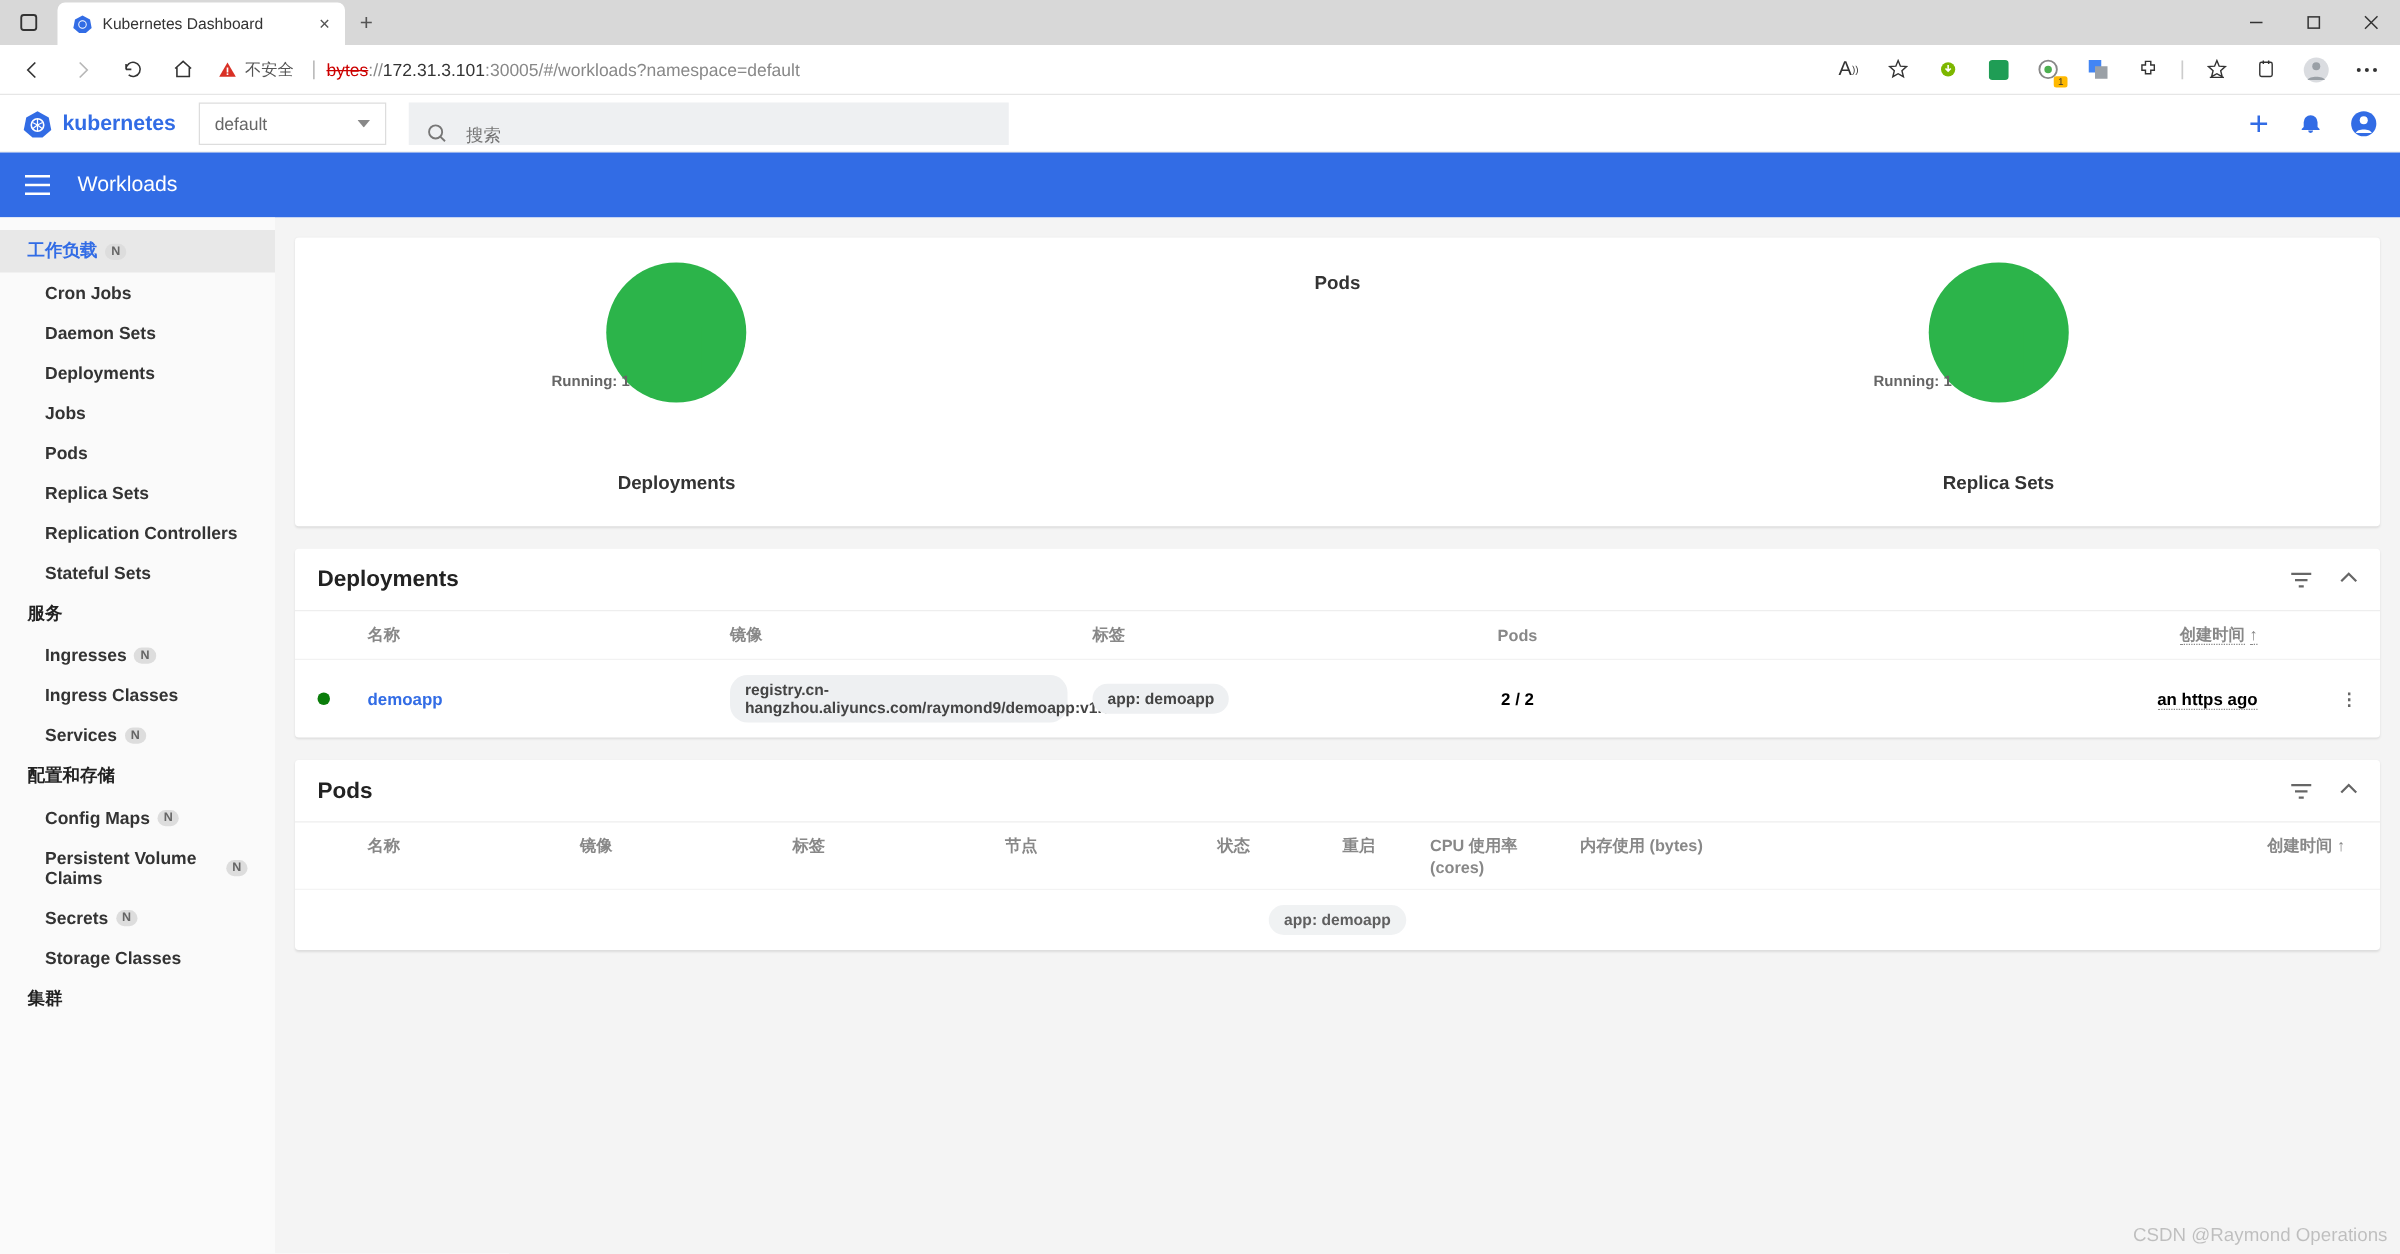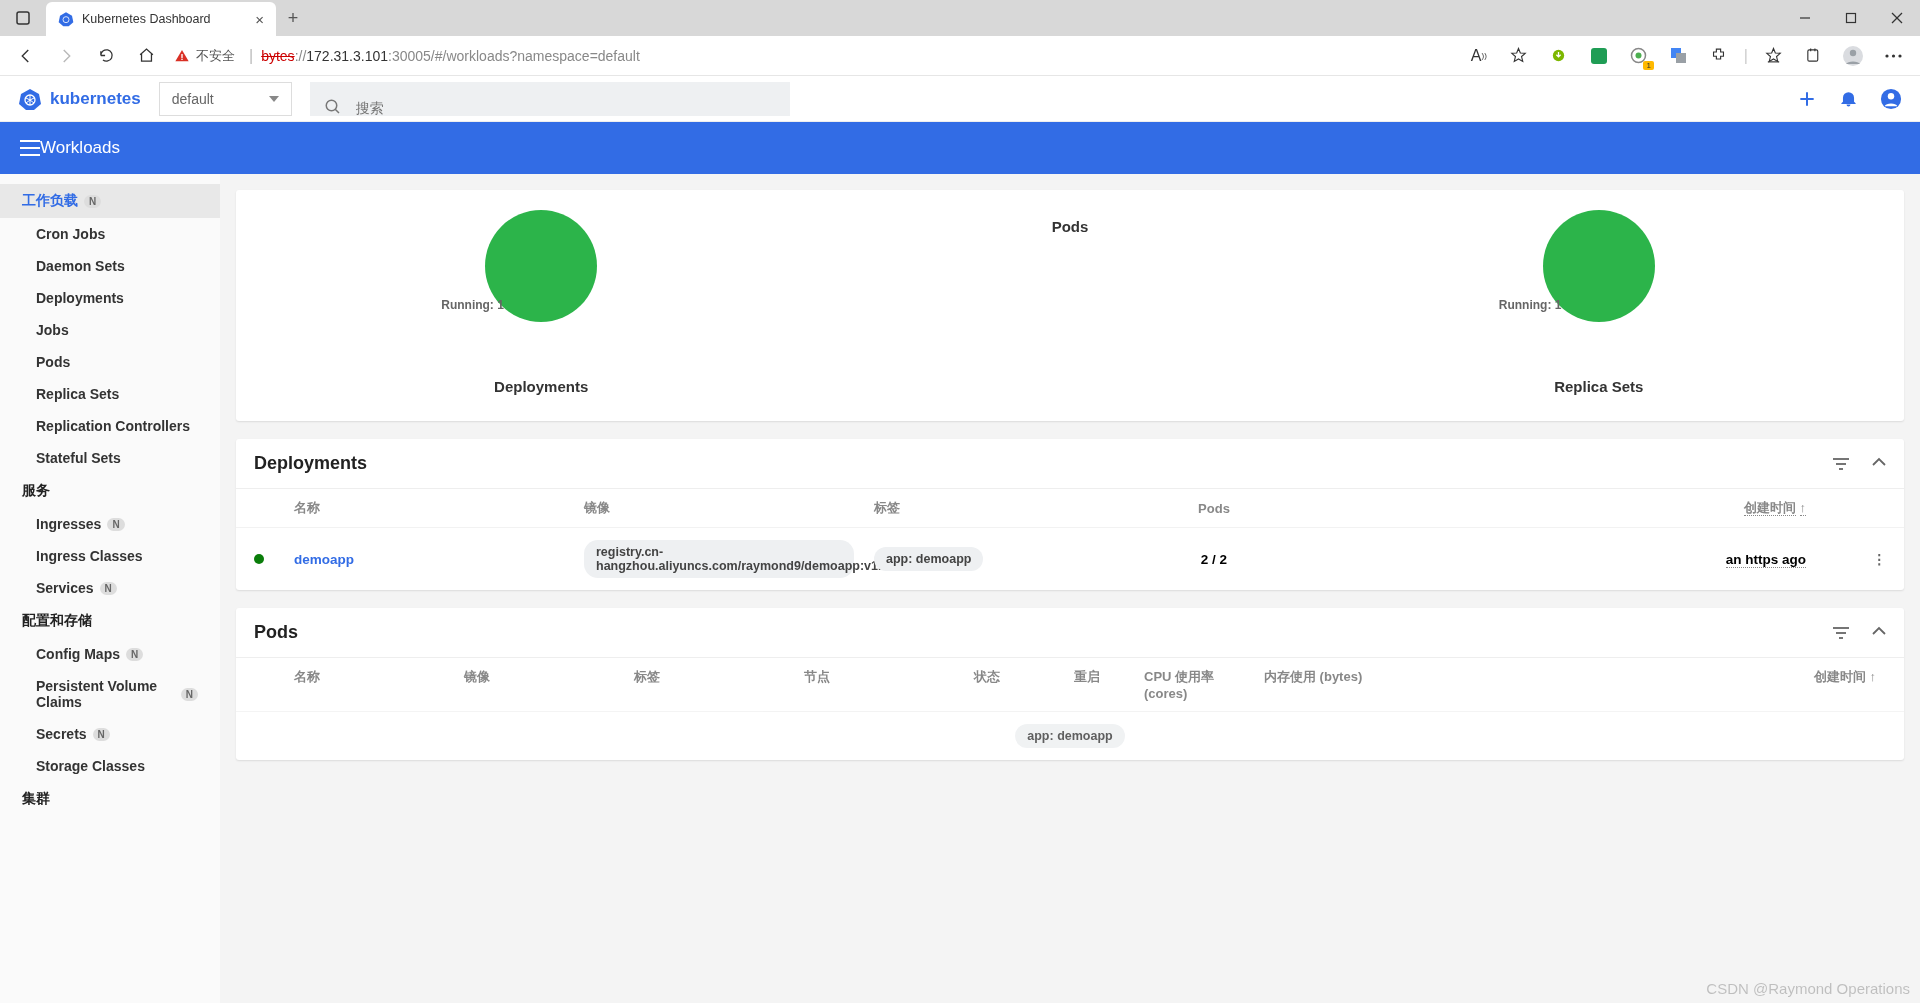--- a/index.html
+++ b/index.html
@@ -24,27 +24,27 @@
 .url .host { color:#333; }
 .url .https { color:#c00; text-decoration:line-through; }
 .nav-right { margin-left:auto; display:flex; align-items:center; gap:2px; }
 .nav-right .nav-ico { width:38px; }
 .badge1 { position:relative; }
 .badge1::after { content:"1"; position:absolute; bottom:4px; right:4px; background:#ffb900; color:#333; font-size:8px; padding:0 3px; border-radius:2px; }
 
 
 .k8s-top { height:46px; background:#fff; display:flex; align-items:center; padding:0 18px; gap:18px; border-bottom:1px solid #eee; }
 .k8s-logo { display:flex; align-items:center; gap:8px; color:#326ce5; font-weight:bold; font-size:17px; }
-.ns-select { width:133px; height:34px; border:1px solid #ddd; background:#fff; display:flex; align-items:center; padding:0 12px; font-size:14px; color:#666; justify-content:space-between; }
+.ns-select { width:150px; height:34px; border:1px solid #ddd; background:#fff; display:flex; align-items:center; padding:0 12px; font-size:14px; color:#666; justify-content:space-between; }
 .k8s-search { flex:0 0 480px; height:34px; background:#eef0f2; display:flex; align-items:flex-end; padding:0 14px; gap:14px; color:#777; }
 .k8s-search input { border:none; background:transparent; outline:none; font-size:14px; flex:1; color:#555; }
 .k8s-top-right { margin-left:auto; display:flex; align-items:center; gap:22px; color:#326ce5; }
 .k8s-top-right svg { cursor:pointer; }
 
-.blue-bar { height:52px; background:#326ce5; color:#fff; display:flex; align-items:center; padding:0 20px; }
+.blue-bar { height:52px; background:#326ce5; color:#fff; display:flex; align-items:center; padding:0 20px; gap:22px; }
 .blue-bar .ham { cursor:pointer; }
 .blue-bar .crumb { font-size:17px; font-weight:500; }
 
 
 .workspace { display:flex; height:calc(100vh - 36px - 40px - 46px - 52px); background:#f4f4f4;font-weight:bold; }
 .sidebar { width:220px; background:#fafafa; overflow-y:auto; padding-top:10px; font-size:14px; }
 .nav-group { color:#222; padding:8px 22px; font-size:14px; }
 .nav-item { padding:8px 22px 8px 36px; color:#333; cursor:pointer; display:flex; align-items:center; gap:6px; }
 .nav-item.active { background:#e8e8e8; color:#326ce5; padding-left:22px; }
 .n-badge { background:#ddd; color:#666; border-radius:9px; font-size:10px; padding:1px 5px; }

